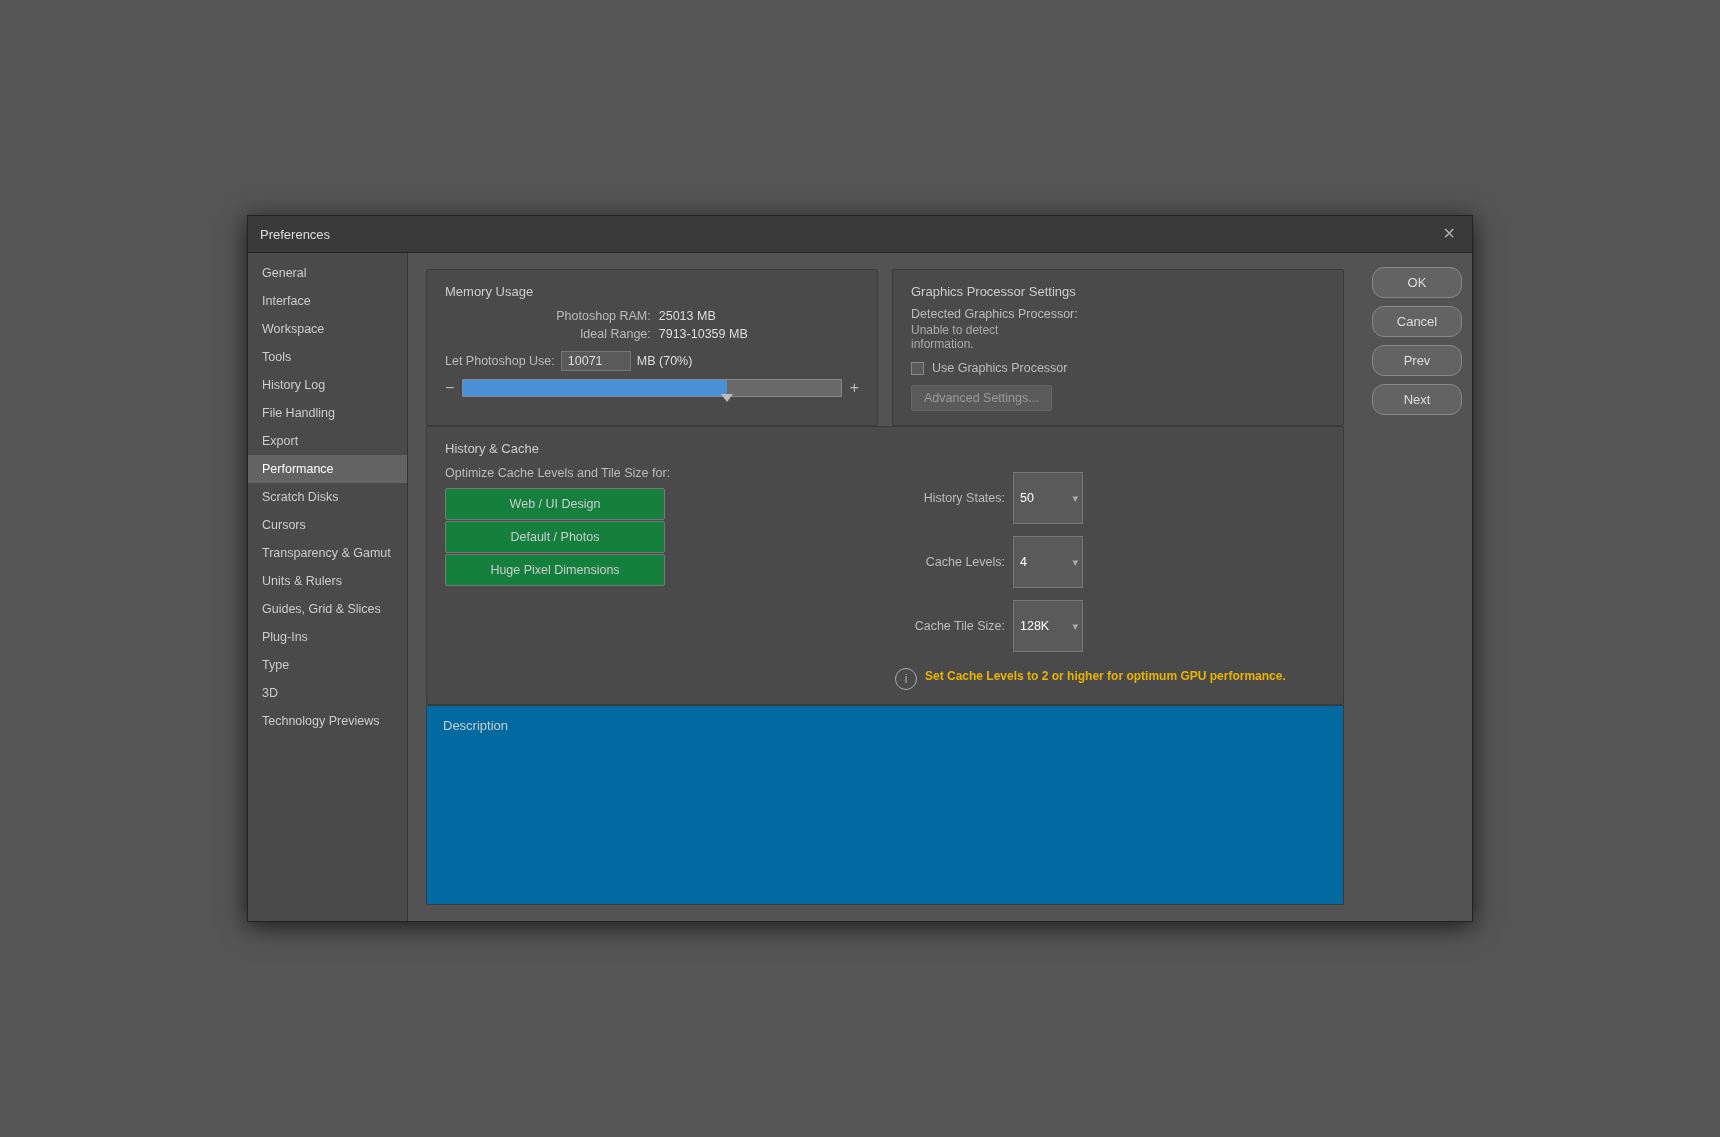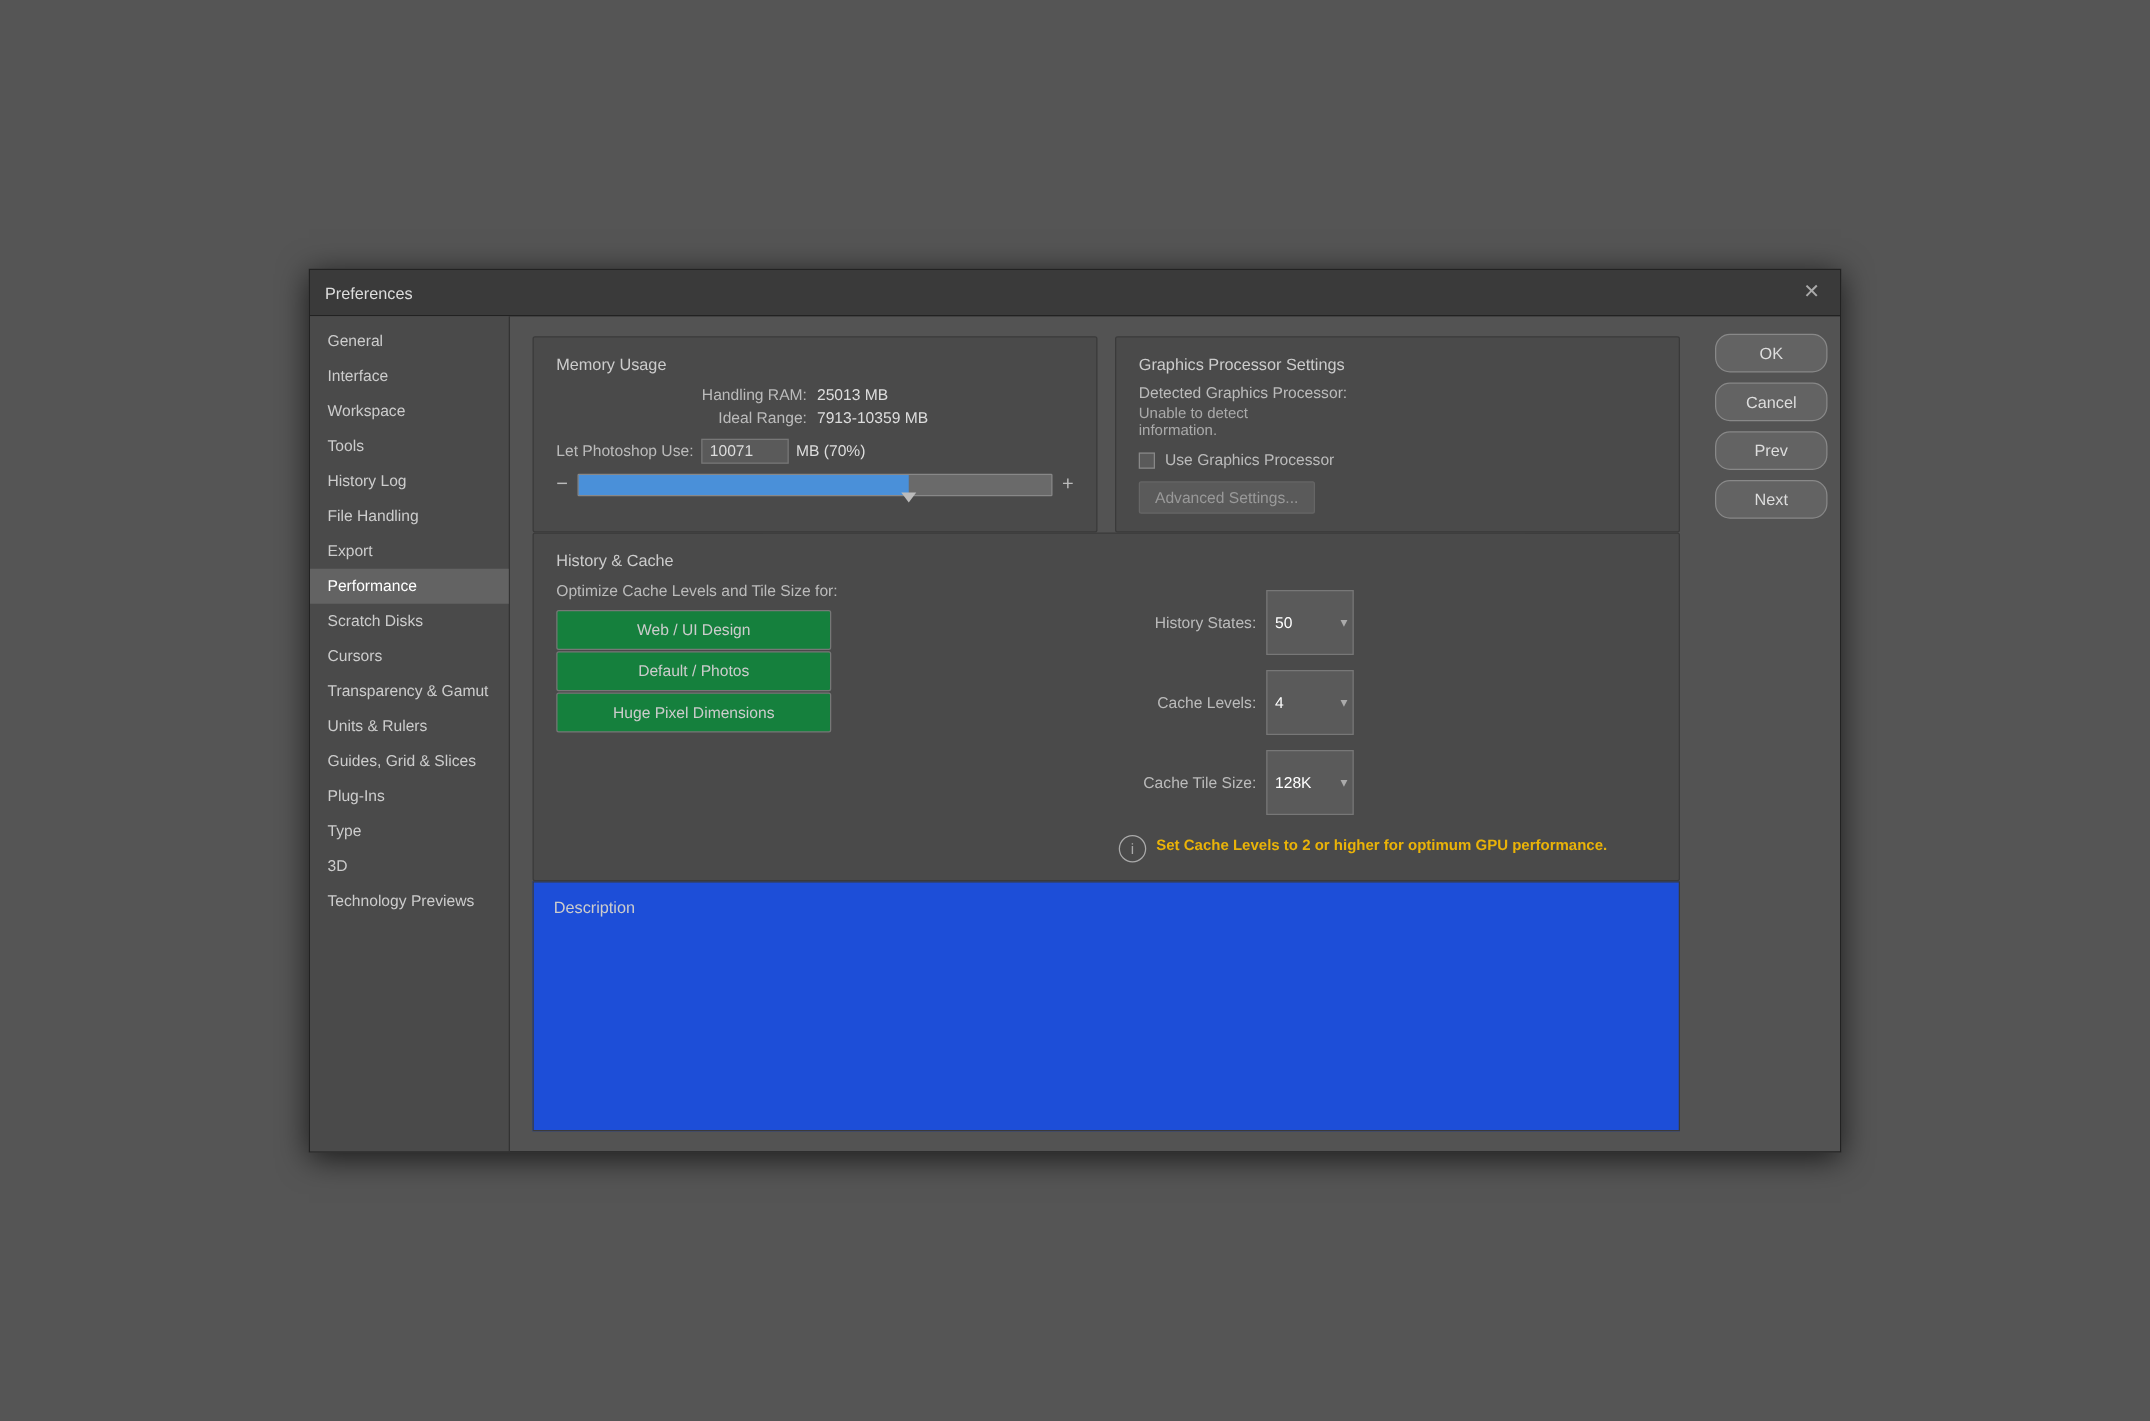--- a/index.html
+++ b/index.html
@@ -278,21 +278,21 @@
       align-items: center;
       justify-content: center;
       color: #aaa;
       font-size: 12px;
       flex-shrink: 0;
     }
     .info-text { color: #eab308; font-size: 12px; line-height: 1.4; font-weight: bold; }
 
     
     .desc-panel {
-      background: #1d4ed8;
+      background: #0369a1;
       border: 1px solid #3a3a3a;
       padding: 12px 16px;
       min-height: 200px;
       flex: 1;
     }
     .desc-title { color: #ccc; font-size: 13px; margin-bottom: 8px; }
   </style>
 </head>
 <body>
 
@@ -325,21 +325,21 @@
       <div class="sidebar-item">Technology Previews</div>
     </div>
 
     <div class="main-content">
 
       <div class="top-row">
 
         <div class="panel memory-panel">
           <div class="panel-title">Memory Usage</div>
           <div class="memory-grid">
-            <span class="memory-label">Handling RAM:</span>
+            <span class="memory-label">Photoshop RAM:</span>
             <span class="memory-value">25013 MB</span>
             <span class="memory-label">Ideal Range:</span>
             <span class="memory-value">7913-10359 MB</span>
           </div>
           <div class="memory-use-row">
             <span class="memory-use-label">Let Photoshop Use:</span>
             <input class="memory-input" type="text" value="10071" style="">
             <span class="memory-mb-pct">MB (70%)</span>
           </div>
           <div class="slider-row">

